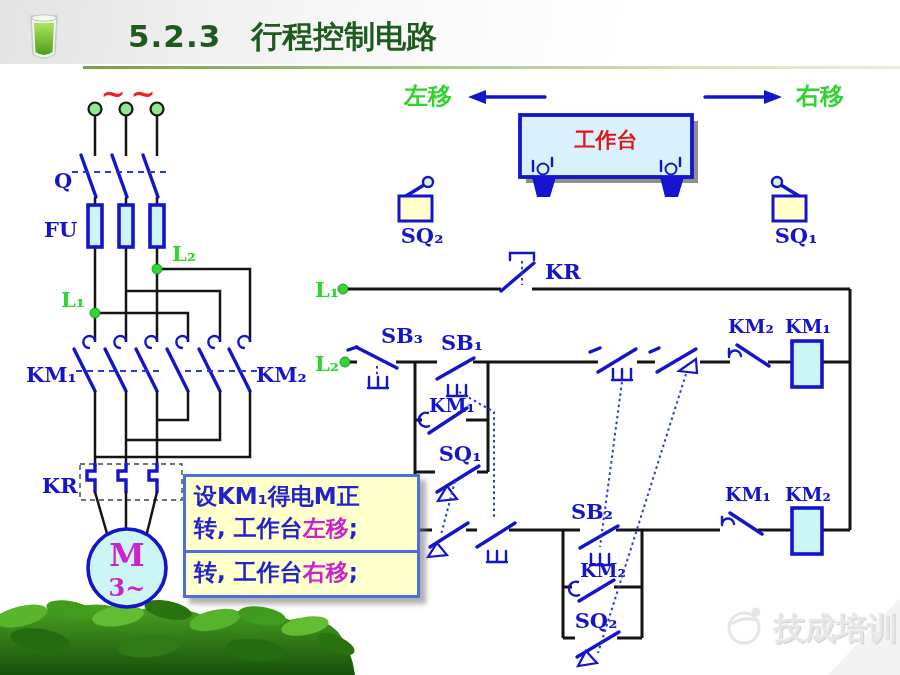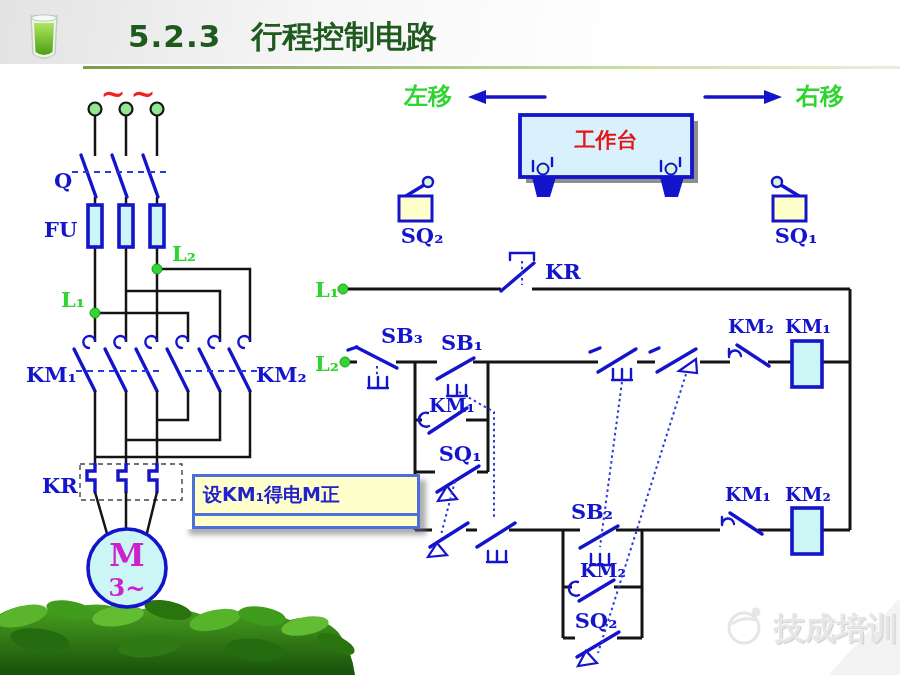--- a/index.html
+++ b/index.html
@@ -9,21 +9,21 @@
   #header-bg{position:absolute;left:0;top:0;width:900px;height:64px;
              background:linear-gradient(100deg,#e3e3e3 0%,#f6f6f6 35%,#ffffff 70%);}
   #title-underline{position:absolute;left:83px;top:66px;width:817px;height:3px;
              background:linear-gradient(90deg,#7d9c4e,#cfe0ab 70%,#e8f0d8);}
   #page-title{position:absolute;left:128px;top:16px;font-weight:bold;font-size:31px;
              color:#1e5a1e;font-family:"DejaVu Sans",sans-serif;white-space:nowrap;}
   #page-title .num{margin-right:30px;letter-spacing:1px;}
   
   #notes{position:absolute;left:183px;top:474px;width:237px;box-shadow:6px 6px 5px rgba(110,110,110,.55);}
   .note{border:3px solid #4f6fd8;background:#ffffcc;color:#2222cc;font-weight:bold;
-        font-size:19px;line-height:1.38;padding:4px 6px 6px 8px;font-family:"DejaVu Sans",sans-serif;margin-left:9px;}
+        font-size:23px;line-height:1.38;padding:4px 6px 6px 8px;font-family:"DejaVu Sans",sans-serif;}
   .note + .note{margin-top:-3px;}
   .note .l1{white-space:nowrap;}
   .note.indent .l1{text-indent:1.7em;}
   .note .hl{color:#cc22cc;}
   
   #watermark{position:absolute;left:722px;top:600px;width:178px;height:56px;}
   #watermark .wm-text{position:absolute;left:52px;top:8px;font-size:31px;font-weight:bold;
         color:#e6e6e6;text-shadow:-1px -1px 0 #fafafa,1px 1px 1px #cecece;white-space:nowrap;}
   
   #glass-icon{position:absolute;left:26px;top:10px;}
@@ -322,22 +322,24 @@
         <path class="dotl" d="M455,481 L441,535"></path>
         <path class="dotl" d="M622,382 L600,547"></path>
         <path class="dotl" d="M686,374 L598,653"></path>
       </g>
     </g>
   </svg>
 
   <div id="notes">
     <div class="note">
       <div class="l1">设KM₁得电M正</div>
+      <div class="l2"><span>转, 工作台</span><span class="hl">左移</span><span>;</span></div>
     </div>
     <div class="note indent">
+      <div class="l2"><span>转, 工作台</span><span class="hl">右移</span><span>;</span></div>
     </div>
   </div>
 
   <div id="watermark">
     <svg width="50" height="52" viewBox="0 0 50 52">
       <circle cx="22" cy="28" r="15" fill="none" stroke="#e6e6e6" stroke-width="3"></circle>
       <circle cx="34" cy="12" r="4.5" fill="#e6e6e6"></circle>
       <path d="M10,24 q10,-8 24,-4" fill="none" stroke="#e6e6e6" stroke-width="3"></path>
     </svg>
     <span class="wm-text">技成培训</span>

